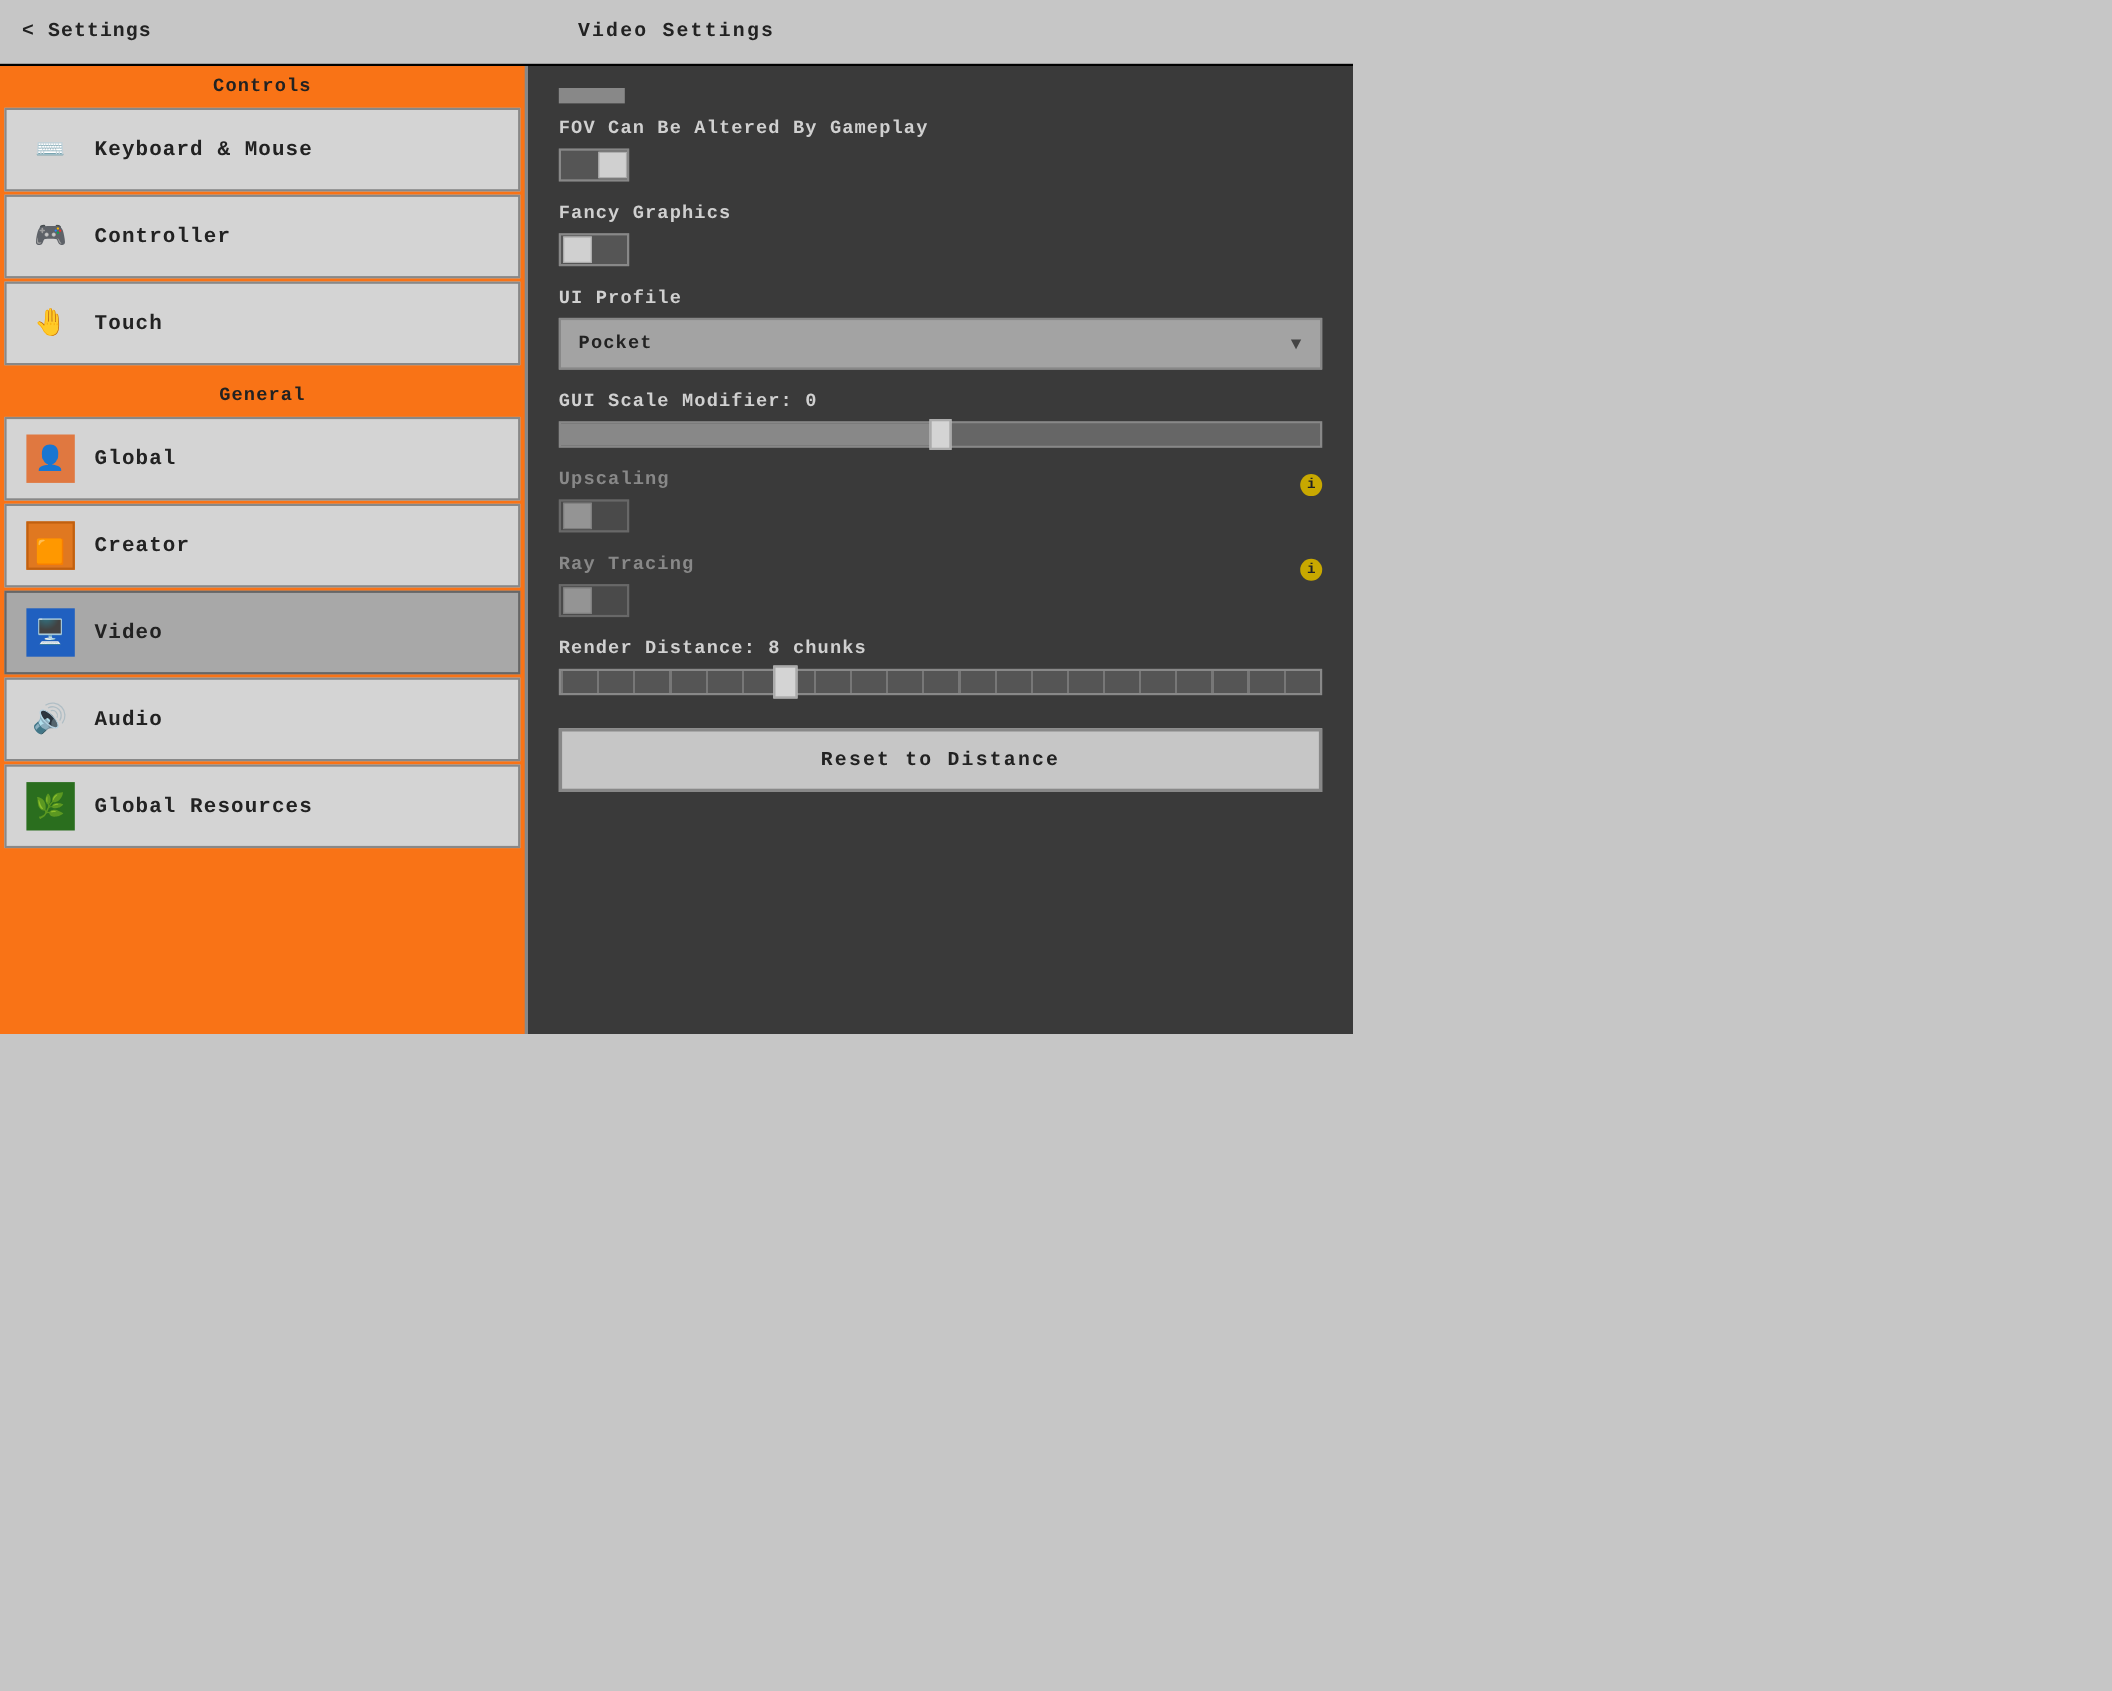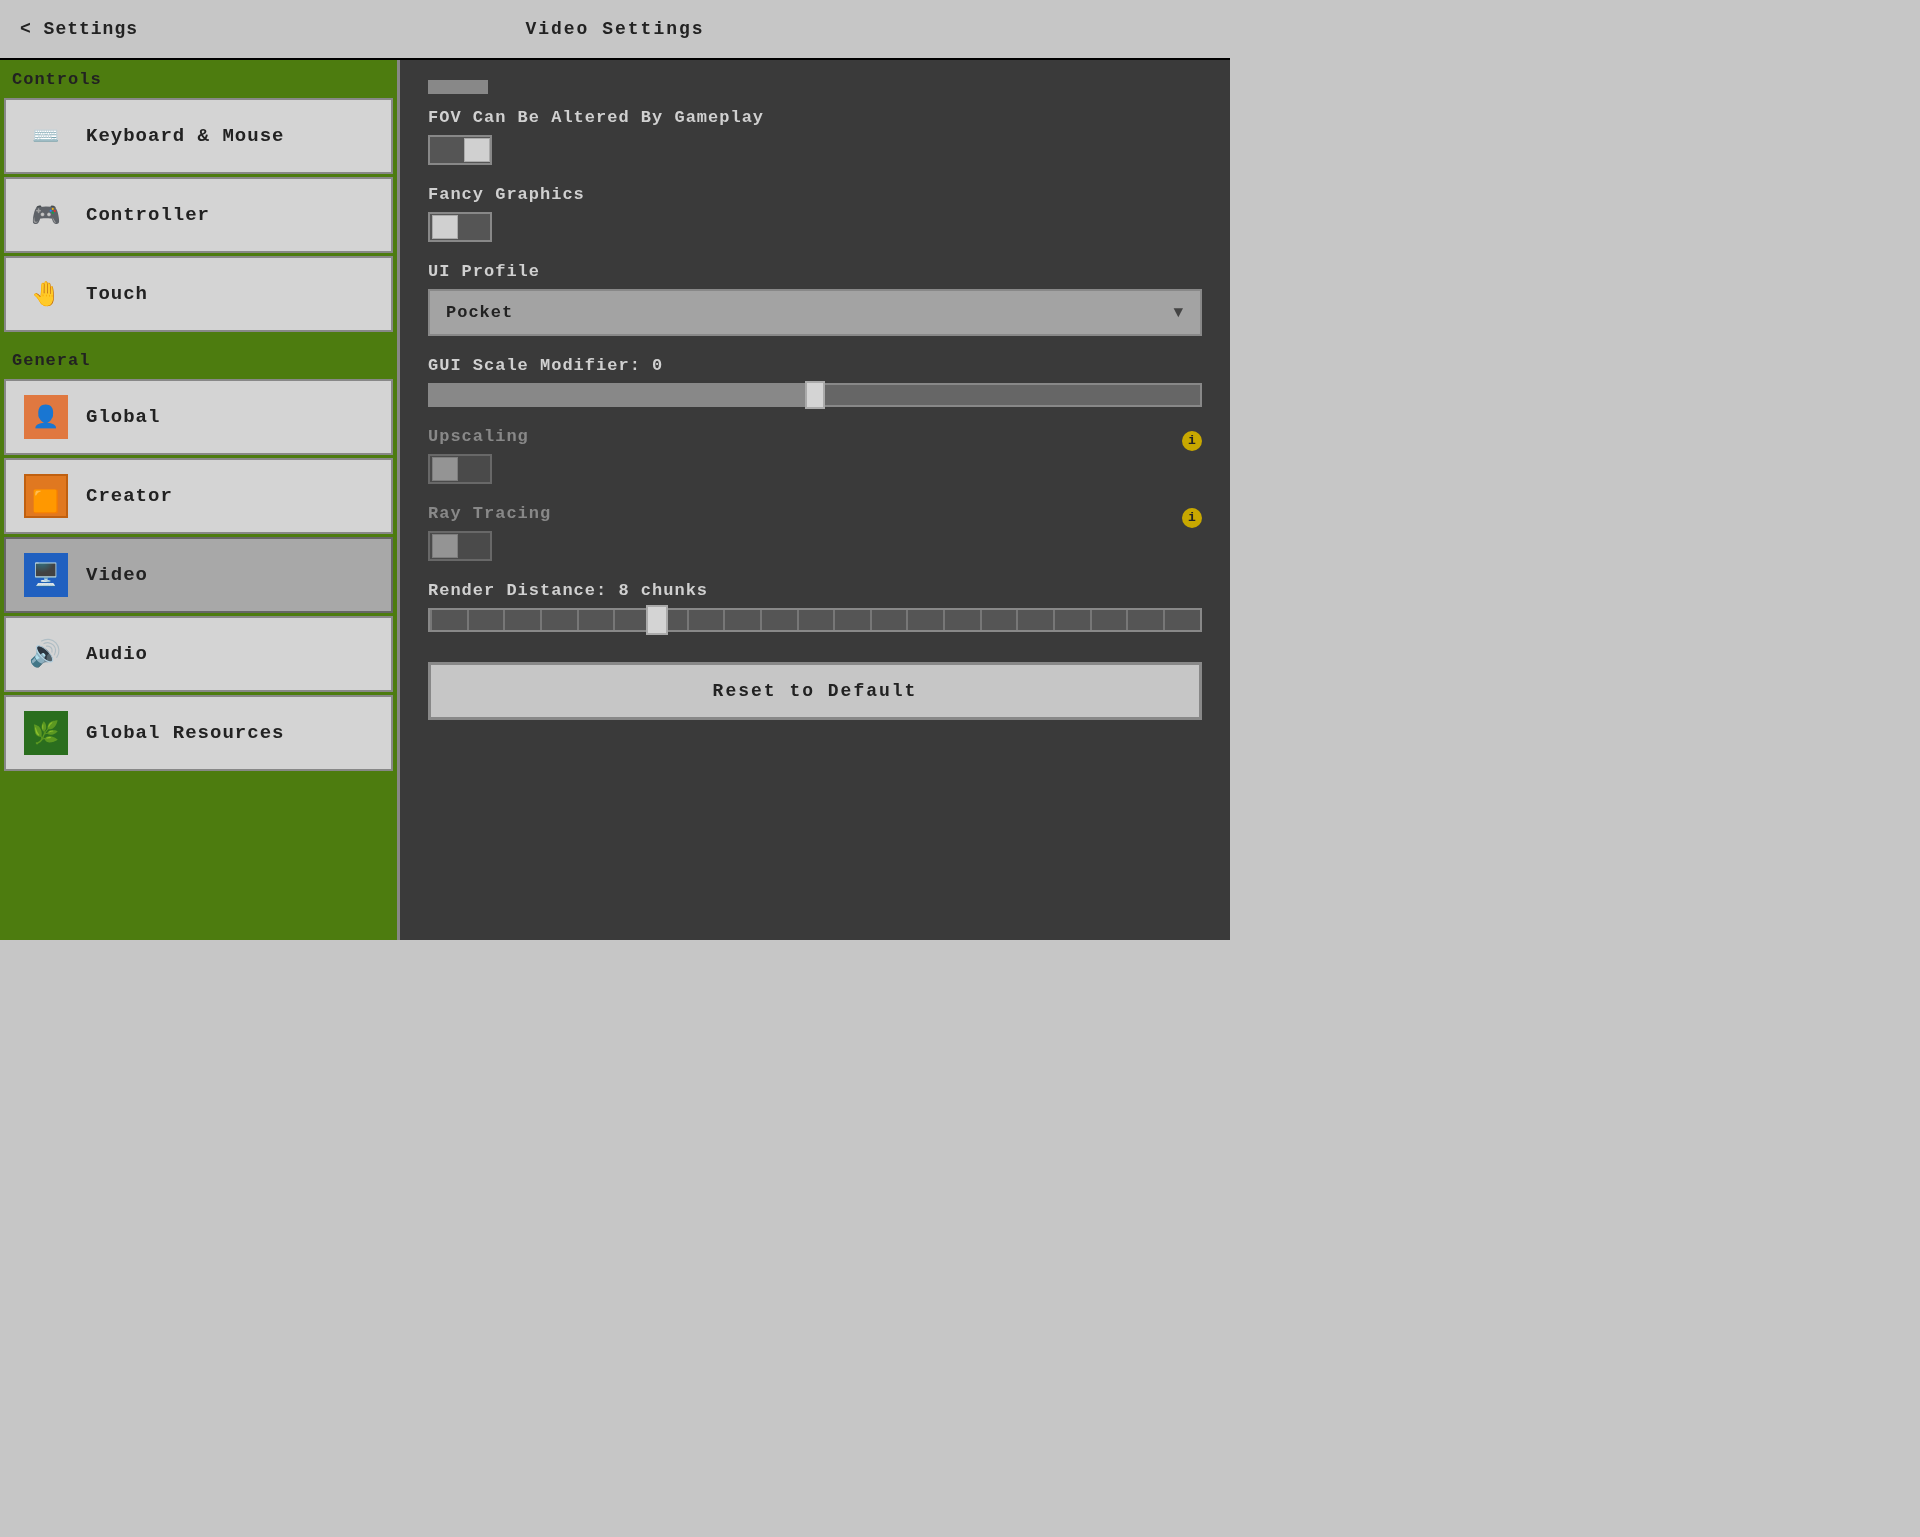--- a/index.html
+++ b/index.html
@@ -45,25 +45,26 @@
 
     
     .main-content {
       display: flex;
       flex: 1;
       overflow: hidden;
     }
 
     
     .sidebar {
-      width: 400px;
-      background: #4d7c0f;
+      width: 480px;
+      background: #f97316;
       border-right: 3px solid #888;
       overflow-y: auto;
       flex-shrink: 0;
+      text-align: center;
     }
 
     .sidebar-section-label {
       font-size: 17px;
       font-weight: bold;
       color: #222;
       padding: 10px 12px 6px 12px;
       letter-spacing: 1px;
     }
 
@@ -508,16 +509,16 @@
 
     
     <div class="setting-row">
       <div class="setting-label">Render Distance: 8 chunks</div>
       <div class="render-slider" style="background: repeating-linear-gradient(to right, #777 0px, #777 2px, #555 2px, #555 4.76%); border: 2px solid #888; height:24px; position:relative;">
         <div class="render-slider-thumb"></div>
       </div>
     </div>
 
     
-    <button class="reset-btn">Reset to Default</button>
+    <button class="reset-btn">Reset to Distance</button>
 
   </div>
 </div>
 
 </body></html>

